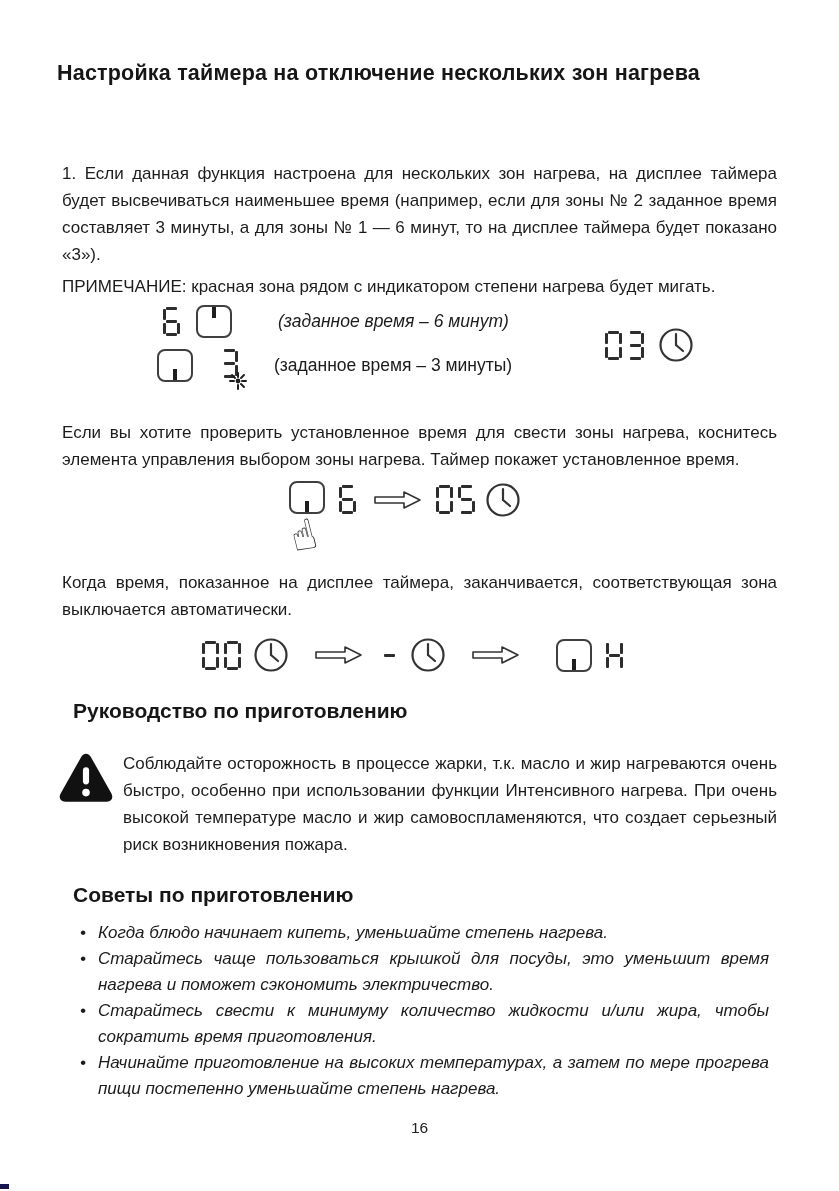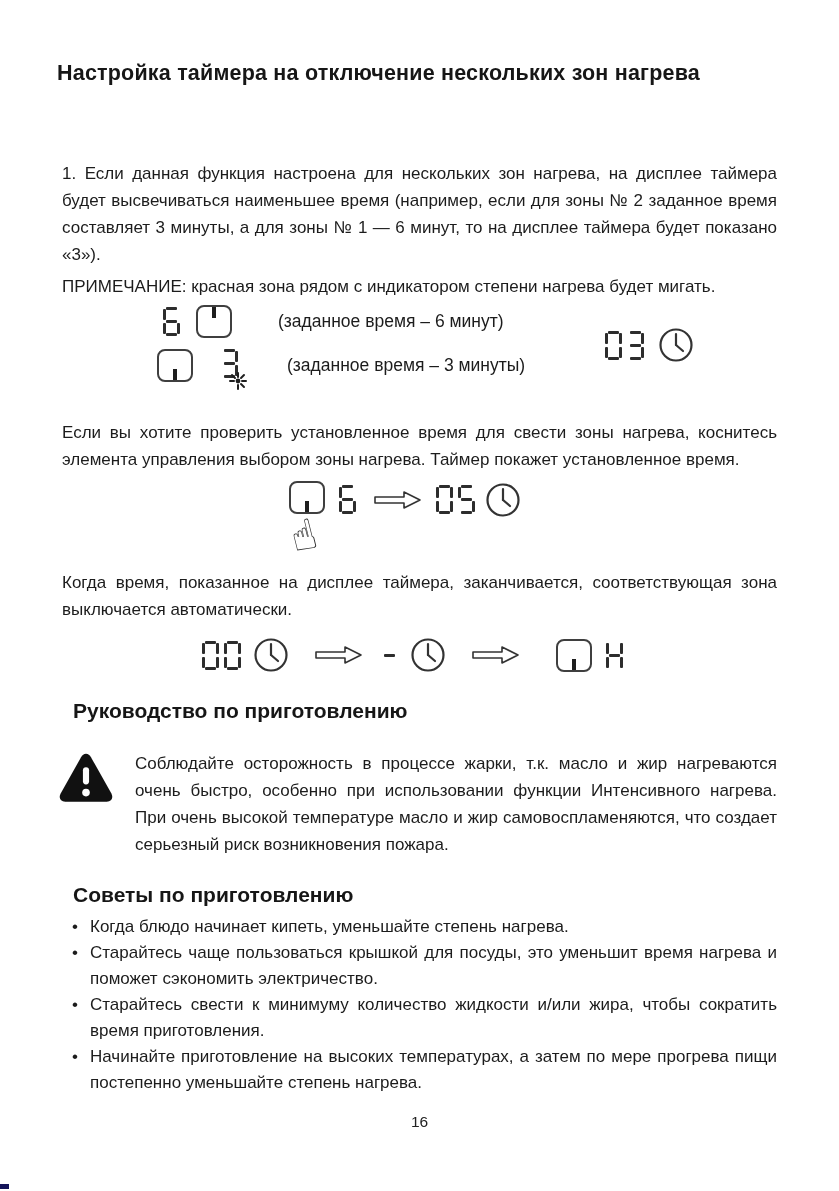--- a/index.html
+++ b/index.html
@@ -49,24 +49,24 @@
   }
   .tick{position:absolute;left:50%;transform:translateX(-50%);width:4px;background:#1e1e1e;}
   .tick-top{top:0;height:11px;}
   .tick-bottom{bottom:0;height:11px;}
 
   
   .display-example{position:relative;margin:4px 0 18px 0;height:96px;}
   .ex-row{display:flex;align-items:center;}
   .ex-row.r1{margin-left:106px;}
   .ex-row.r1 .zone{margin-left:16px;}
-  .ex-row.r1 .caption{margin-left:46px;}
+  .ex-row.r1 .caption{margin-left:46px;font-style:italic;}
   .ex-row.r2{margin-top:11px;margin-left:100px;}
   .ex-row.r2 .digit-burst{margin-left:28px;}
-  .ex-row.r2 .caption{margin-left:49px;}
+  .ex-row.r2 .caption{margin-left:36px;}
   .digit-burst{position:relative;display:inline-block;}
   .burst{position:absolute;right:-11px;bottom:-10px;}
   .timer-right{position:absolute;left:548px;top:22px;display:flex;align-items:center;gap:14px;}
 
   
   .diagram{display:flex;align-items:center;}
   .diagram-check{margin:8px 0 0 232px;padding-bottom:46px;}
   .diagram-check .zone-wrap{position:relative;flex:0 0 auto;}
   .diagram-check .seg-single{margin-left:14px;}
   .diagram-check .arrow{margin:0 14px 0 18px;}
@@ -79,27 +79,27 @@
   .diagram-end{margin:14px 0 26px 145px;}
   .diagram-end .clock{margin:0 0 0 12px;}
   .diagram-end .arrow{margin:0 18px 0 26px;}
   .diagram-end .zone{margin:0 14px 0 18px;}
 
   .clock{flex:0 0 auto;}
   .arrow{flex:0 0 auto;}
 
   
   .h2-cooking{margin:26px 0 22px 16px;}
-  .warning{display:flex;gap:15px;}
+  .warning{display:flex;gap:3px;}
   .warning-icon{flex:0 0 aupx;flex:0 0 auto;margin-top:4px;}
   .warning p{flex:1;}
 
   
   .h2-tips{margin:20px 0 7px 16px;}
-  ul.tips{list-style:none;margin:5px;padding:0;}
+  ul.tips{list-style:none;margin:13px;padding:0;font-style:italic;}
   ul.tips li{
     position:relative;font-size:17px;line-height:26px;
     padding-left:28px;text-align:justify;
   }
   ul.tips li::before{
     content:"•";position:absolute;left:10px;top:0;
     font-size:17px;color:#1c1c1c;
   }
   .page-number{text-align:center;font-size:15.5px;margin-top:17px;color:#222;}
   .scan-artifact{position:absolute;left:0;bottom:2px;width:9px;height:5px;background:#14145a;}

